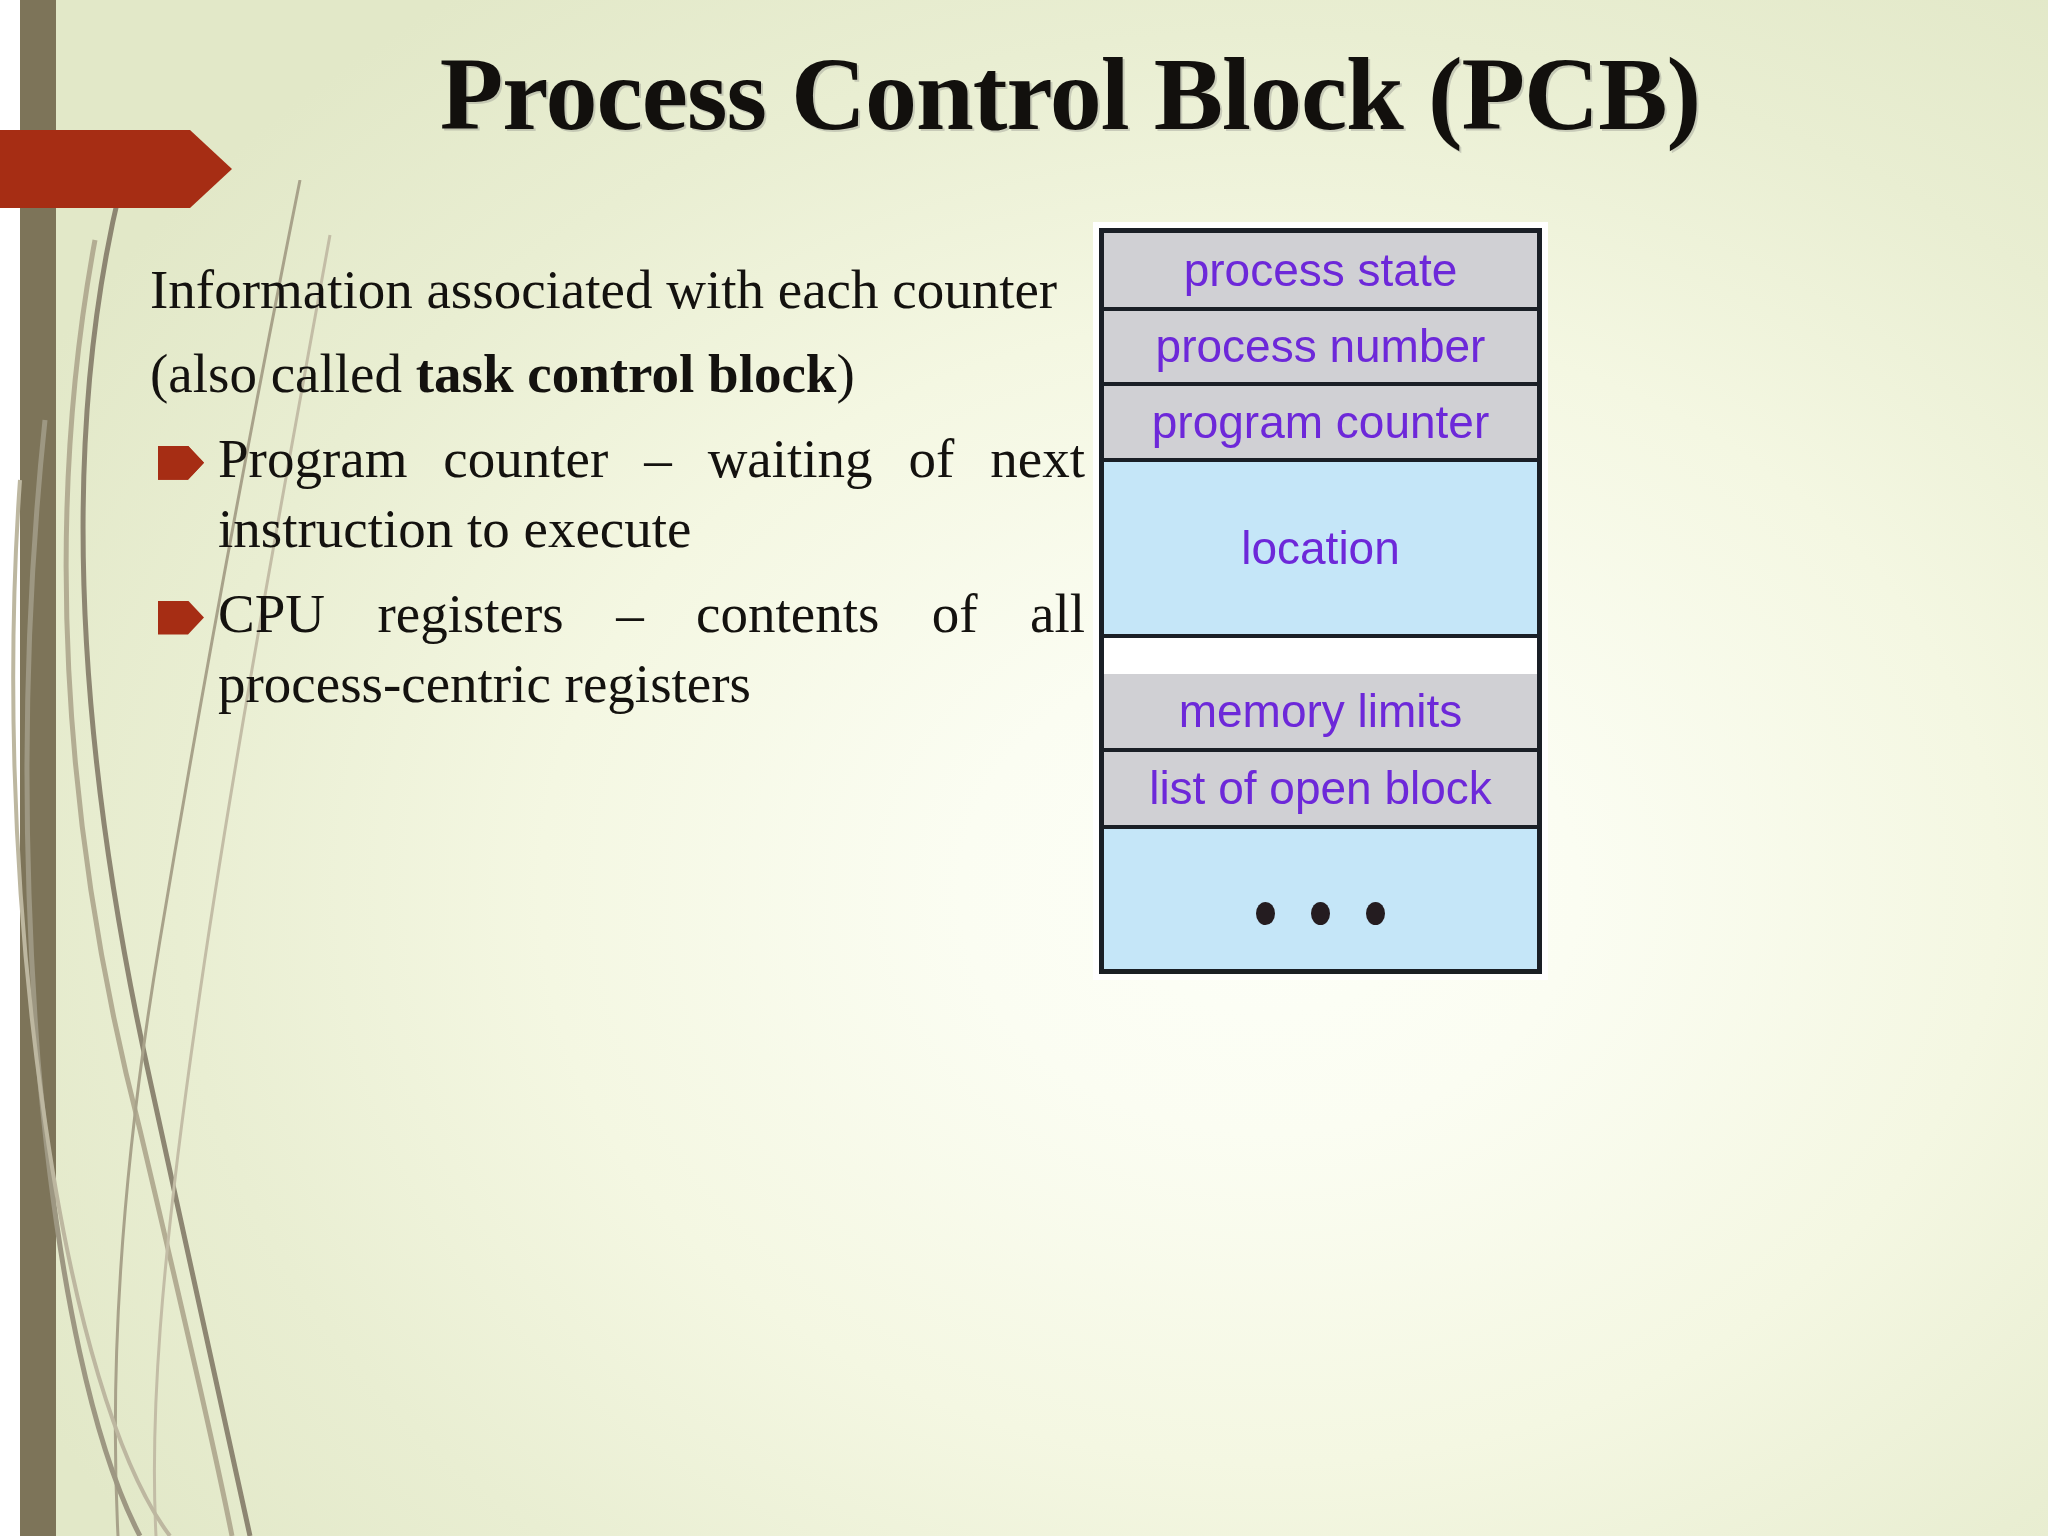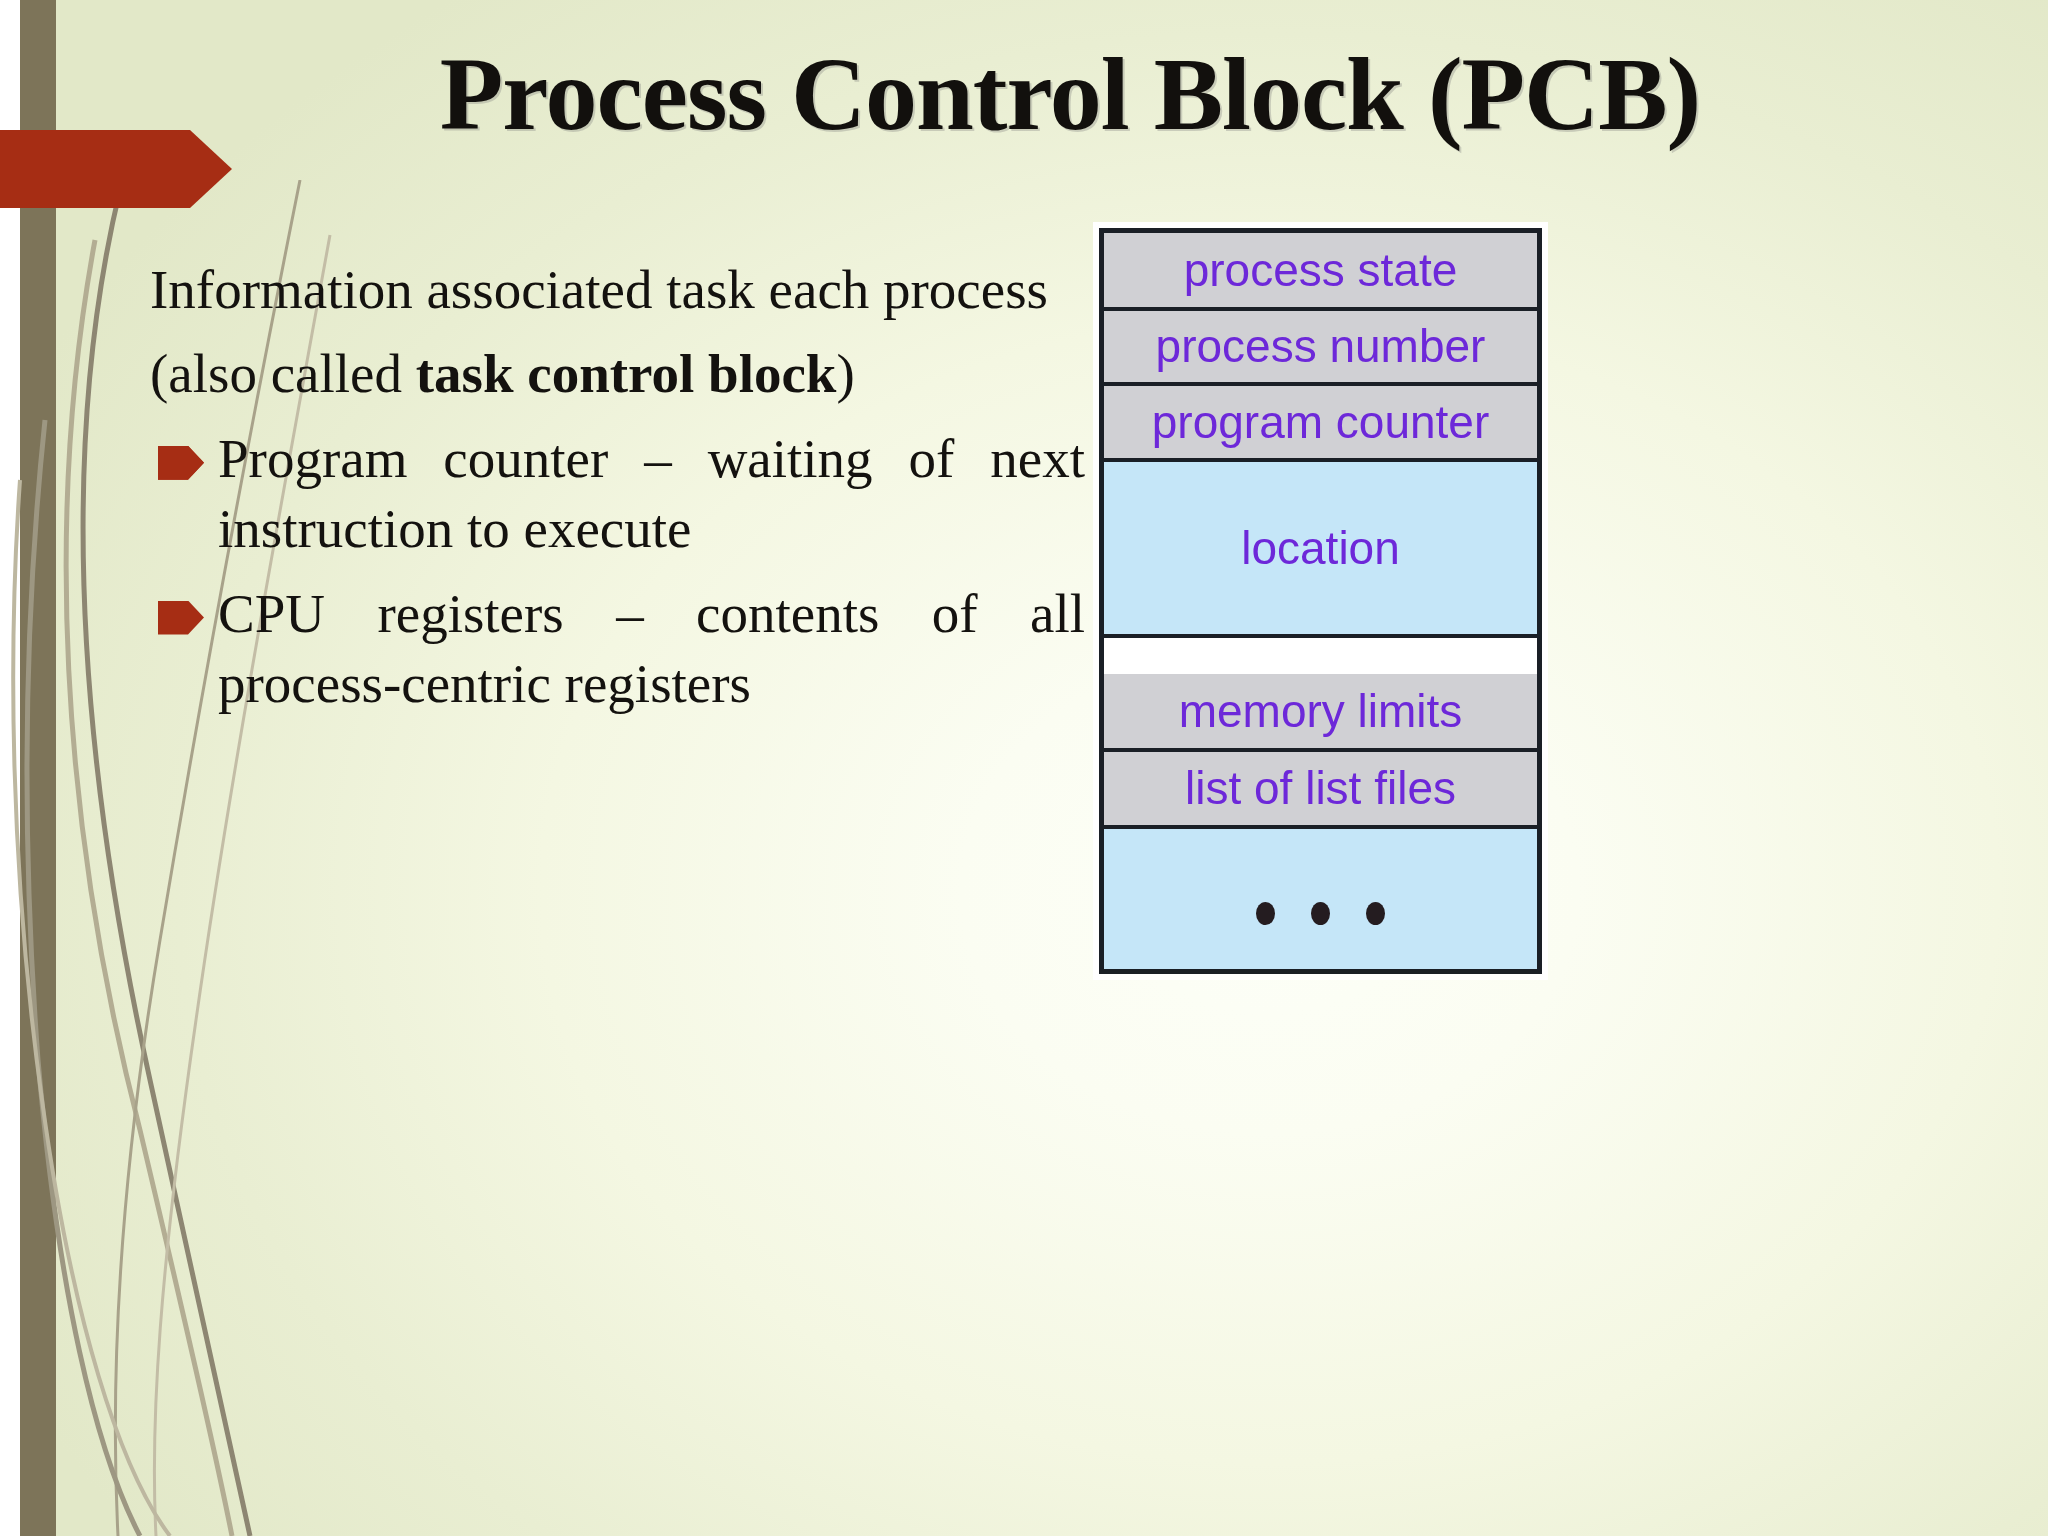--- a/index.html
+++ b/index.html
@@ -172,21 +172,21 @@
     <path d="M45 240 C 25 430, 20 640, 38 880 C 58 1110, 95 1270, 140 1356" fill="none" stroke="#9d9782" stroke-width="5"></path>
     <path d="M20 300 C 8 470, 10 690, 42 920 C 72 1140, 120 1290, 170 1356" fill="none" stroke="#bdb7a0" stroke-width="4"></path>
   </svg>
 
   <div id="banner"></div>
 
   <div id="title">Process Control Block (PCB)</div>
 
   <div id="body">
 
-    <p class="para hang">Information associated task each process</p>
+    <p class="para hang">Information associated with each counter</p>
 
     <p class="para p2"><span>(also called </span><b>task control block</b><span>)</span></p>
 
     <div class="bullet-row">
       <span class="arrow-bullet"></span>
     </div>
 
     <div class="bullet-row">
       <span class="arrow-bullet"></span>
       <span>Program counter – waiting of next instruction to execute</span>
@@ -210,21 +210,21 @@
         <div class="pcb-row" style="background: rgb(208, 208, 212); flex: 80 0 0px;">
           <span>program counter</span>
         </div>
         <div class="pcb-row" style="background: rgb(197, 230, 248); flex: 192 0 0px;">
           <span>location</span>
         </div>
         <div class="pcb-row" style="background: rgb(208, 208, 212); flex: 82 0 0px; margin-top: 36px;">
           <span>memory limits</span>
         </div>
         <div class="pcb-row" style="background: rgb(208, 208, 212); flex: 82 0 0px;">
-          <span>list of list files</span>
+          <span>list of open block</span>
         </div>
         <div class="pcb-row" style="background: rgb(197, 230, 248); flex: 156 0 0px;">
           <div class="dots">
             <span class="dot"></span>
             <span class="dot"></span>
             <span class="dot"></span>
           </div>
         </div>
       </div>
   </div>

